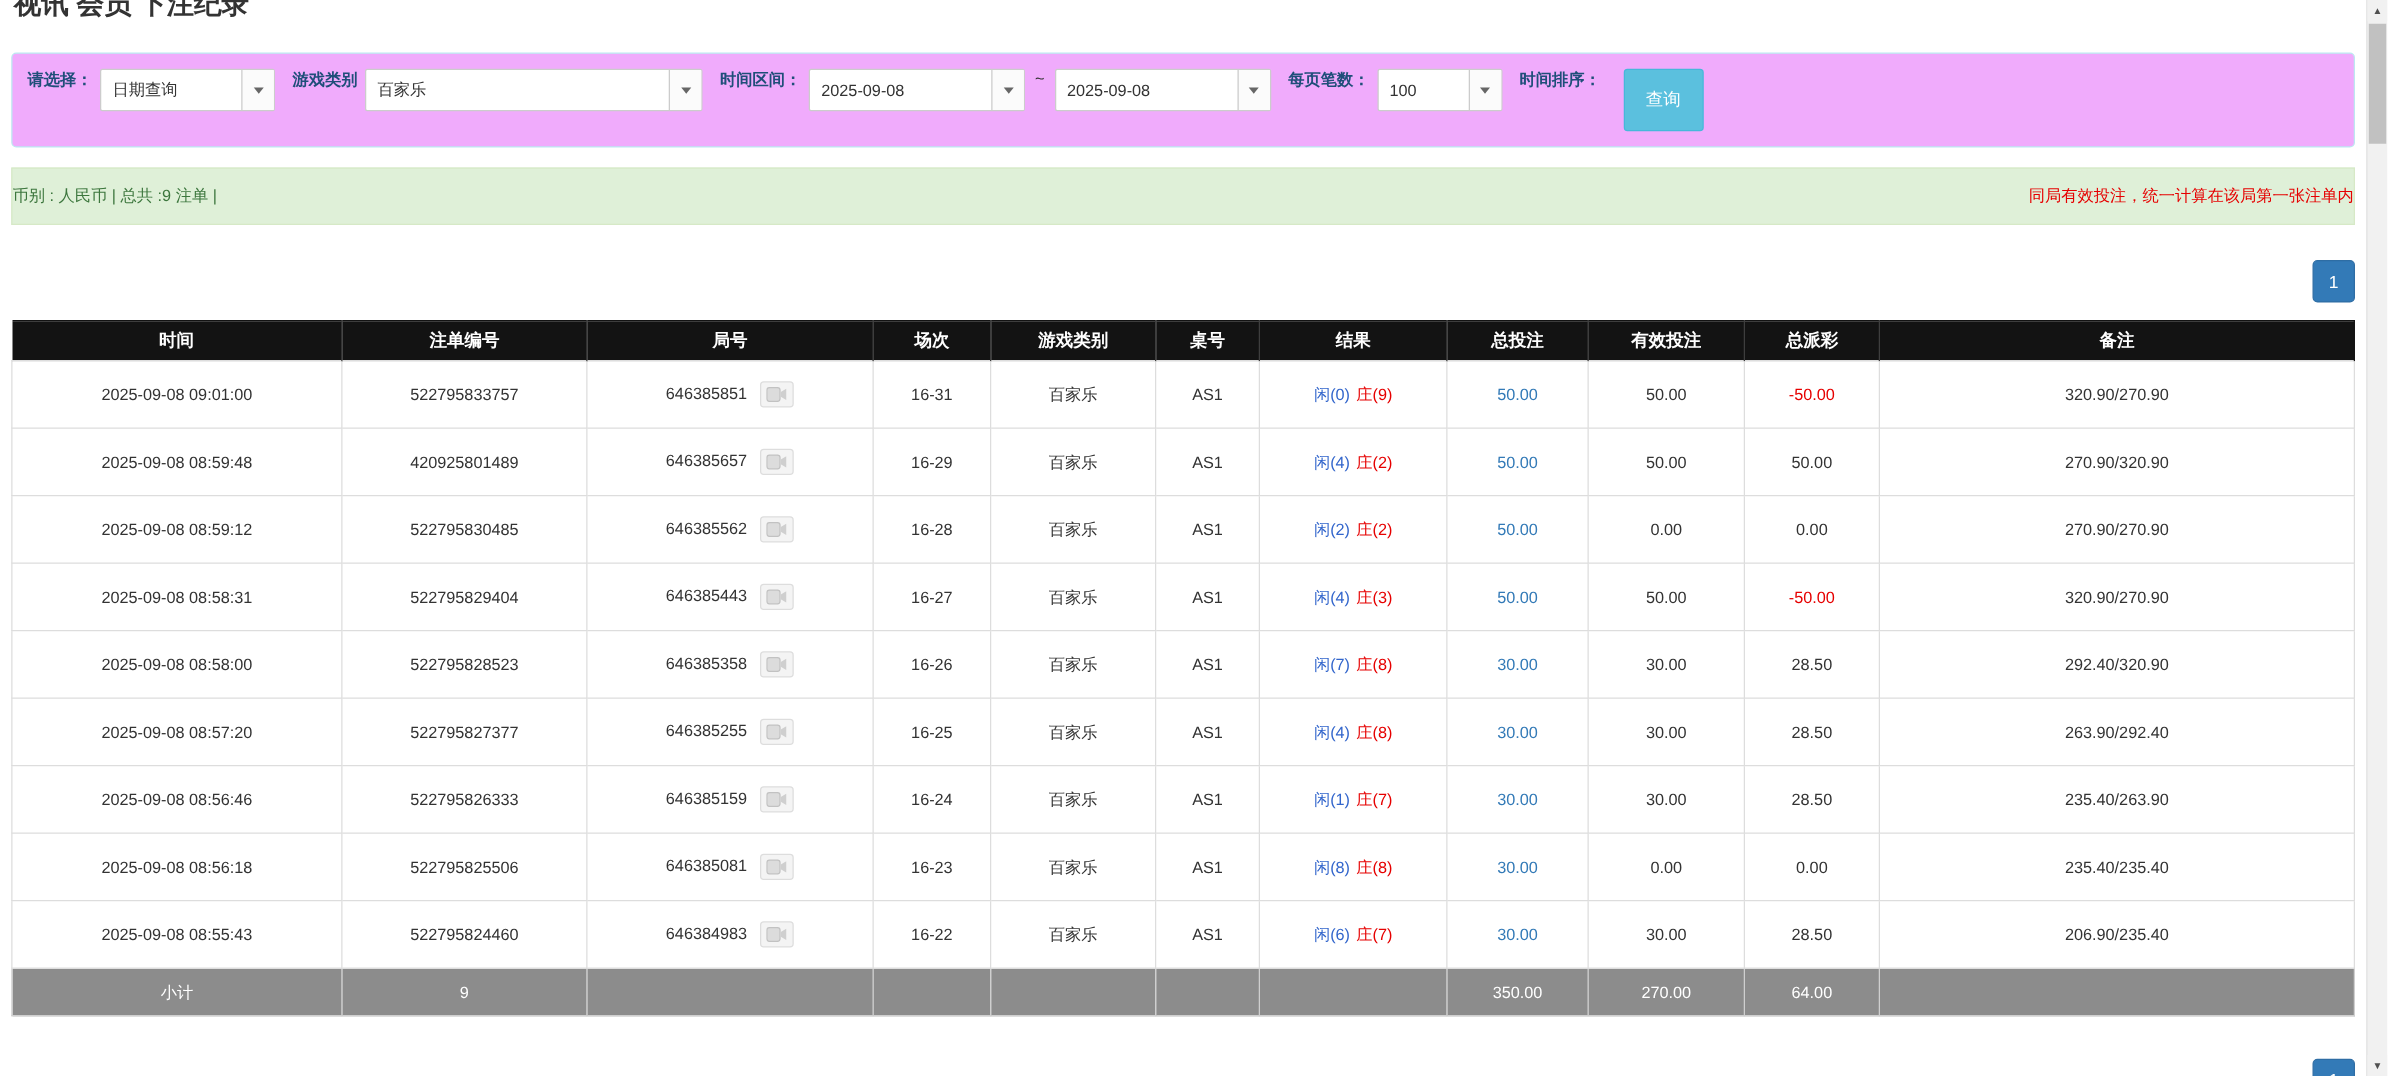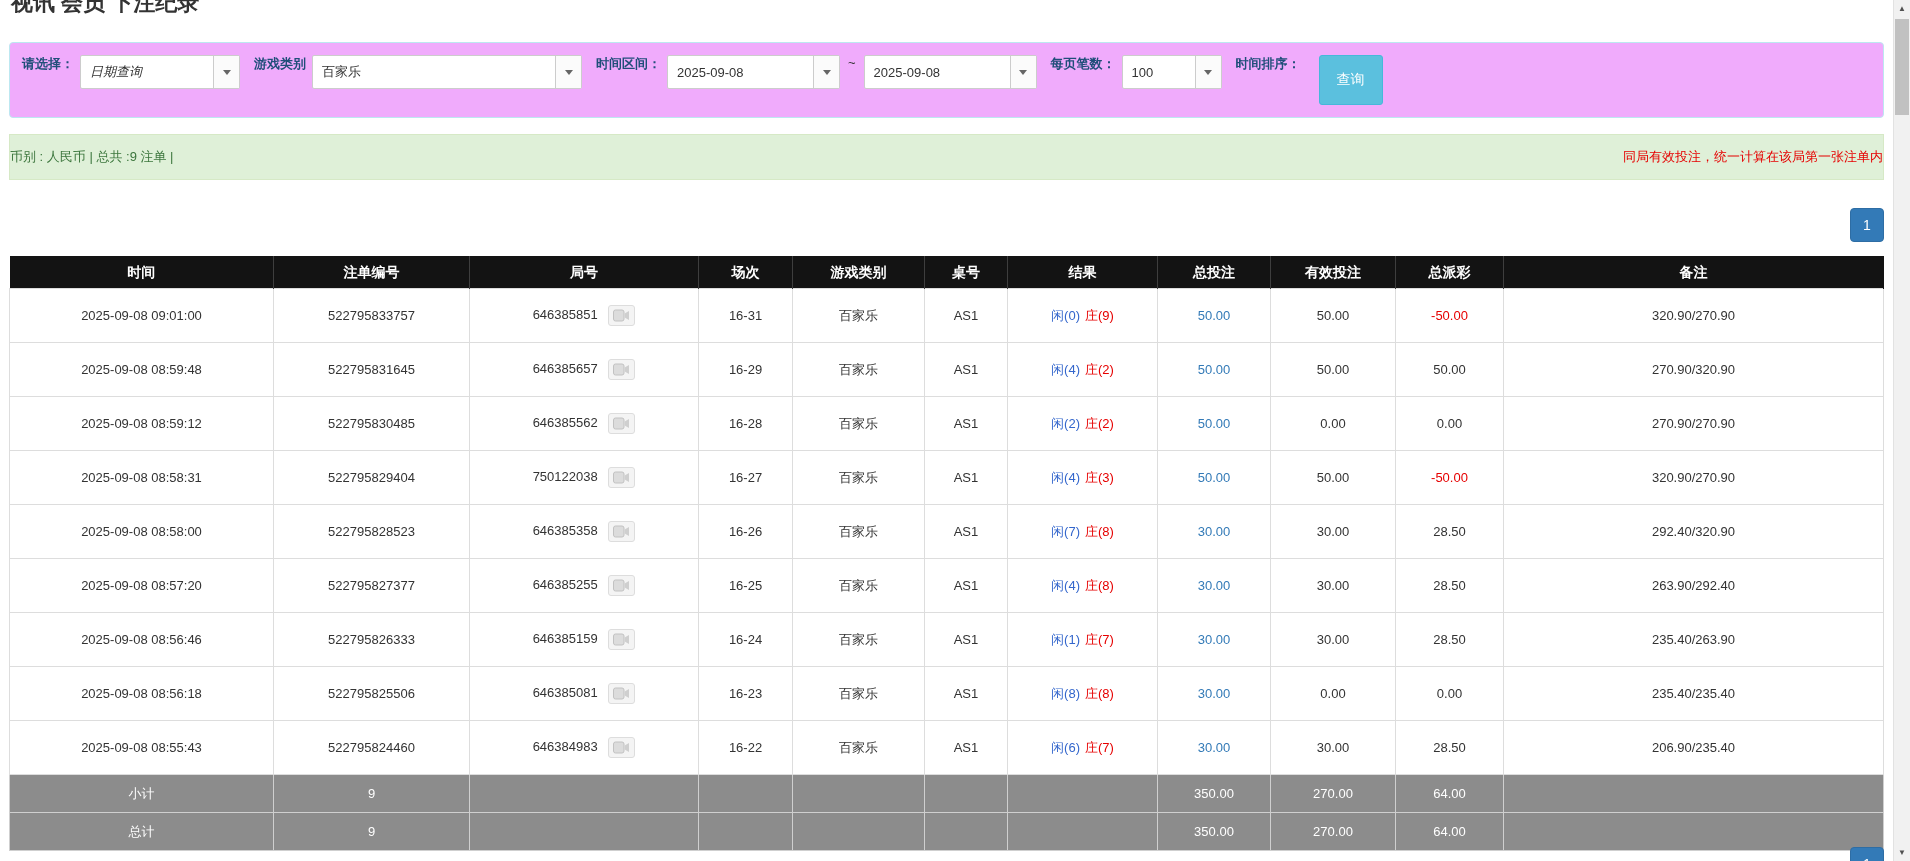--- a/index.html
+++ b/index.html
@@ -26,21 +26,21 @@
   .combo {
     display: inline-flex; align-items: stretch; height: 34px;
     background: #fff; border: 1px solid #ccc; border-radius: 2px; flex: none;
   }
   .combo-text { flex: 1; display: flex; align-items: center; padding: 0 9px; color: #333; overflow: hidden; white-space: nowrap; }
   .combo-btn {
     width: 26px; display: flex; align-items: center; justify-content: center;
     border-left: 1px solid #ccc; background: #fbfbfb; cursor: pointer;
   }
   .caret { width: 0; height: 0; border-left: 4px solid transparent; border-right: 4px solid transparent; border-top: 5px solid #666; }
-  .w-mode { width: 160px; font-style: italic; } .w-game { width: 270px; } .w-date { width: 173px; }
+  .w-mode { width: 140px; } .w-game { width: 270px; } .w-date { width: 173px; }
   .w-size { width: 100px; } .w-sort { width: 195px; }
   .tilde { color: #333; padding: 0 2px; }
   .btn-query {
     height: 50px; padding: 0 17px; margin-left: 12px;
     background: #5bc0de; border: 1px solid #46b8da; color: #fff;
     border-radius: 3px; font-size: 14px; cursor: pointer;
     font-family: inherit;
   }
 
   
@@ -208,21 +208,21 @@
     </td>
     <td>
       <span class="amount-link">50.00</span>
     </td>
     <td>50.00</td>
     <td class="neg">-50.00</td>
     <td>320.90/270.90</td>
   </tr>
         <tr>
     <td>2025-09-08 08:59:48</td>
-    <td>522795831645</td>
+    <td>420925801489</td>
     <td>
       <span>646385657</span>
       <span class="video-btn">
         <svg width="17" height="13" viewBox="0 0 17 13" aria-hidden="true">
           <rect x="0.5" y="1" width="10.5" height="11" rx="2" fill="#dcdcdc" stroke="#c2c2c2"></rect>
           <path d="M11.6 4.6 L16 2 V11 L11.6 8.4 Z" fill="#cfcfcf"></path>
         </svg>
       </span>
     </td>
     <td>16-29</td>
@@ -260,21 +260,21 @@
       <span class="amount-link">50.00</span>
     </td>
     <td>0.00</td>
     <td>0.00</td>
     <td>270.90/270.90</td>
   </tr>
         <tr>
     <td>2025-09-08 08:58:31</td>
     <td>522795829404</td>
     <td>
-      <span>750122038</span>
+      <span>646385443</span>
       <span class="video-btn">
         <svg width="17" height="13" viewBox="0 0 17 13" aria-hidden="true">
           <rect x="0.5" y="1" width="10.5" height="11" rx="2" fill="#dcdcdc" stroke="#c2c2c2"></rect>
           <path d="M11.6 4.6 L16 2 V11 L11.6 8.4 Z" fill="#cfcfcf"></path>
         </svg>
       </span>
     </td>
     <td>16-27</td>
     <td>百家乐</td>
     <td>AS1</td>
@@ -421,33 +421,20 @@
         <td></td>
         <td></td>
         <td></td>
         <td></td>
         <td></td>
         <td>350.00</td>
         <td>270.00</td>
         <td>64.00</td>
         <td></td>
       </tr>
-      <tr>
-        <td>总计</td>
-        <td>9</td>
-        <td></td>
-        <td></td>
-        <td></td>
-        <td></td>
-        <td></td>
-        <td>350.00</td>
-        <td>270.00</td>
-        <td>64.00</td>
-        <td></td>
-      </tr>
     </tfoot>
   </table>
 </div>
 
 <div class="pagination-bottom">
   <span class="page-btn">1</span>
 </div>
 
 <div class="scrollbar">
   <div class="scroll-arrow up">▲</div>

